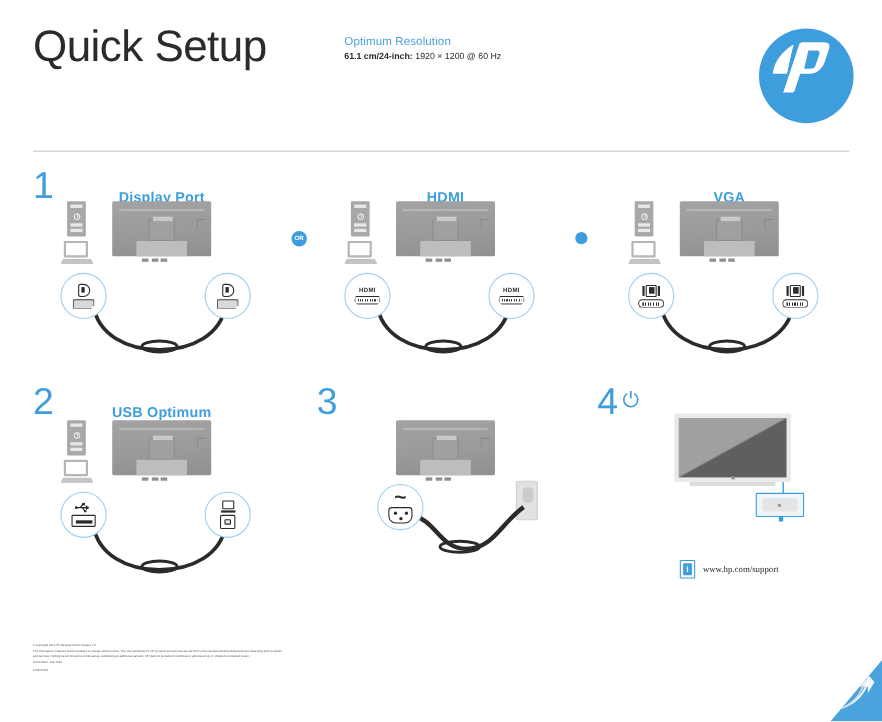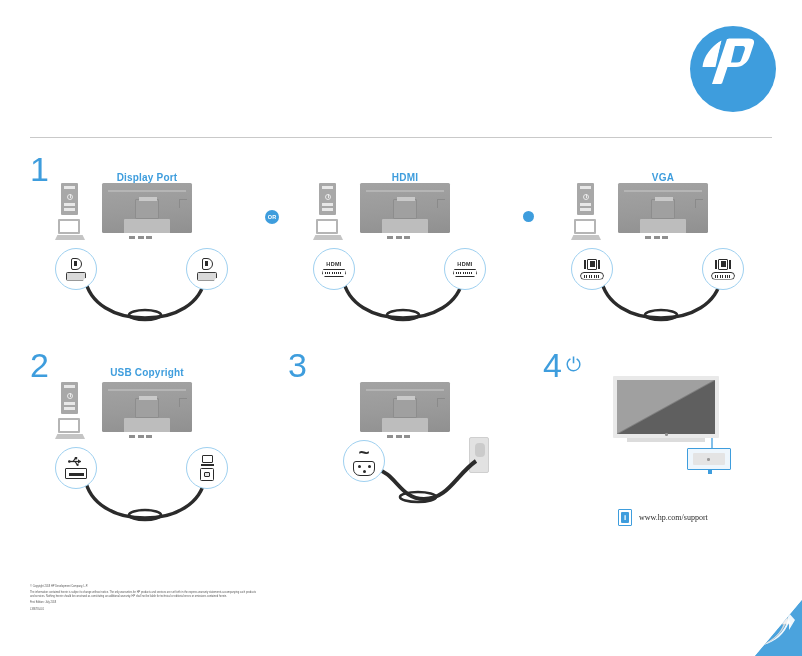--- a/index.html
+++ b/index.html
@@ -40,21 +40,21 @@
   .stepnum {
     position:absolute; font-size:34px; color:#3e9ddd; font-weight:300;
     line-height:1; font-family:"Liberation Sans", sans-serif;
   }
   .pwr-glyph {
     position:absolute; color:#3e9ddd; font-size:19px; line-height:1;
   }
 
   
   .plabel {
-    position:absolute; font-size:10px; color:#3e9ddd; font-weight:bold;
+    position:absolute; font-size:13px; color:#3e9ddd; font-weight:bold;
     letter-spacing:.2px; text-align:center; white-space:nowrap;
     transform:translateX(-50%);
   }
 
   
   .devgroup { position:absolute; width:30px; height:62px; }
   .tower {
     position:absolute; left:6px; top:0; width:17px; height:32px;
     background:#a8a8a8; border-radius:1px;
   }
@@ -304,21 +304,29 @@
     background:#4ba3dd;
     clip-path: polygon(100% 0, 100% 100%, 0 100%);
   }
   .corner svg { position:absolute; right:0; bottom:0; }
 </style>
 </head>
 <body>
 
 <div class="poster">
 
-
+  <div class="hdr-title">Quick Setup</div>
+
+  <div class="hdr-res">
+    <div class="hdr-res-title">Optimum Resolution</div>
+    <div class="hdr-res-line">
+      <b>61.1 cm/24-inch:</b>
+      <span>1920 × 1200 @ 60 Hz</span>
+    </div>
+  </div>
 
   <div class="hp-logo">
     <svg viewBox="0 0 86 86" aria-hidden="true">
       <g fill="#ffffff">
         <path d="M30 16 L45 16 L24 74 L14 74 Q9 58 14 42 Q19 26 30 16 Z" opacity="0"></path>
         <path d="M31.5 14.5 C24 19 18 26 14.5 35 L26 35 L31.5 14.5 Z"></path>
         <path d="M37 13 L22 58 L31 58 L37 41 L46 41 C53 41 56 37 58 31 L62 19 C64 14 61 13 56 13 L37 13 Z M44 20 L52 20 C55 20 55.5 21.5 54.5 24.5 L51.5 33 C50.5 36 49 37 46 37 L40 37 L44 20 Z"></path>
         <path d="M33 62 L22 62 C27 68 33 71 40 72 L33 62 Z" opacity="0"></path>
         <path d="M45 47 L34 47 L25 73 L34 73 L37 64 L43 64 C49 64 52 61 54 56 L57 48 C58 45 56 44 53 44 L45 47 Z" opacity="0"></path>
       </g>
@@ -471,21 +479,21 @@
         <div class="l"></div>
           <div class="m"></div>
           <div class="r"></div>
       </div>
       <div class="vga-port"></div>
     </div>
   </div>
 
   <div class="stepnum" style="left:30px; top:348px;">2</div>
 
-  <div class="plabel" style="left:147px; top:367px;">USB Copyright</div>
+  <div class="plabel" style="left:147px; top:367px;">USB Optimum</div>
 
   <div class="devgroup" style="left:55px; top:382px;">
     <div class="tower">
       <div class="bar b1"></div>
         <div class="pw"></div>
       <div class="bar b2"></div>
         <div class="bar b3"></div>
     </div>
     <div class="laptop">
       <div class="scr"></div>

